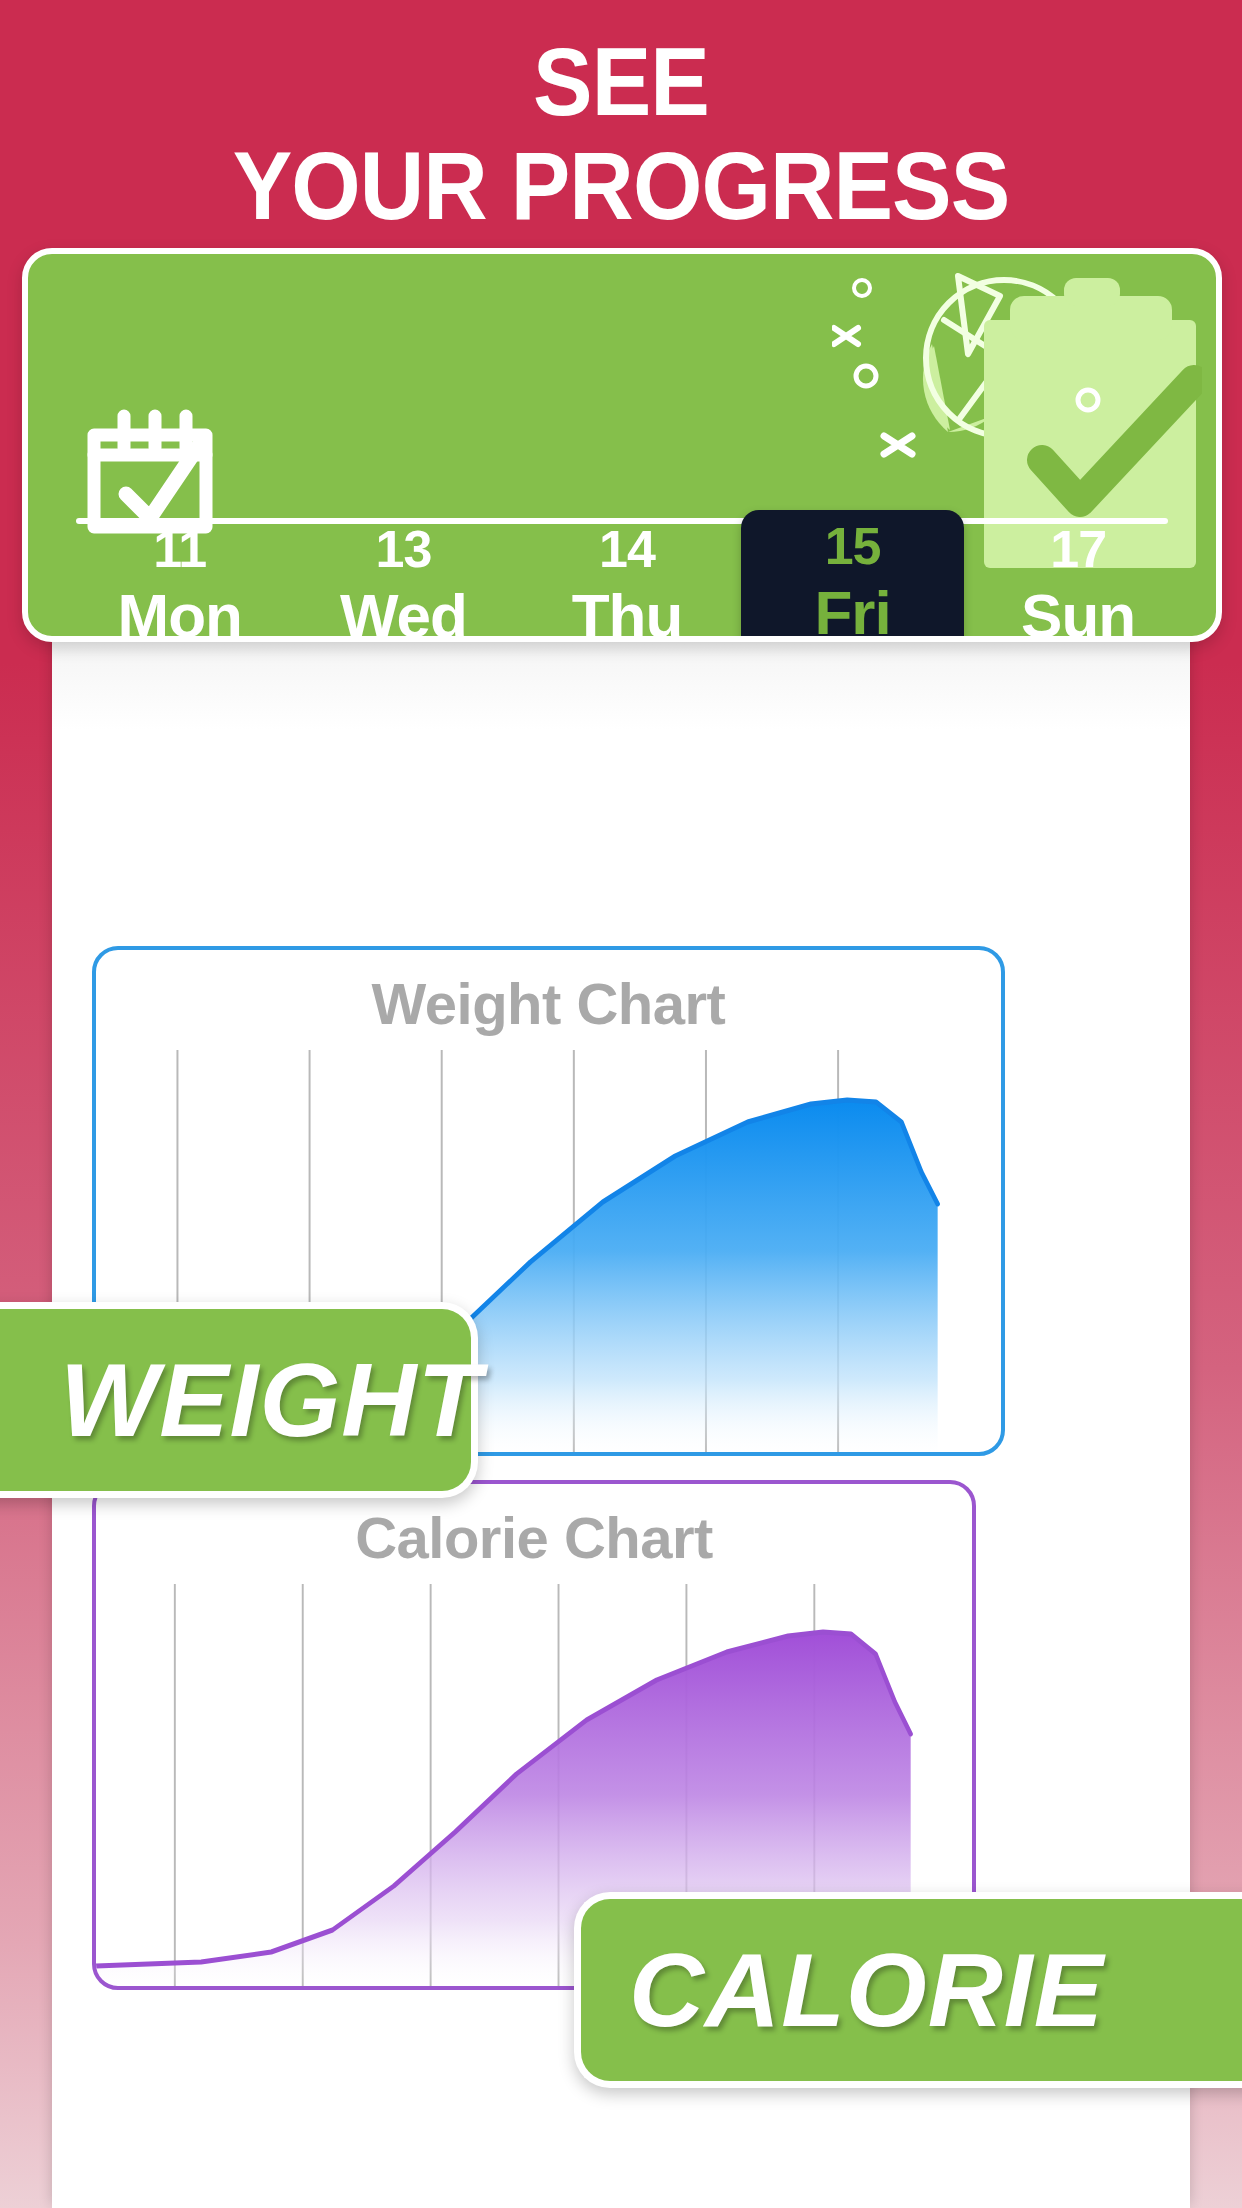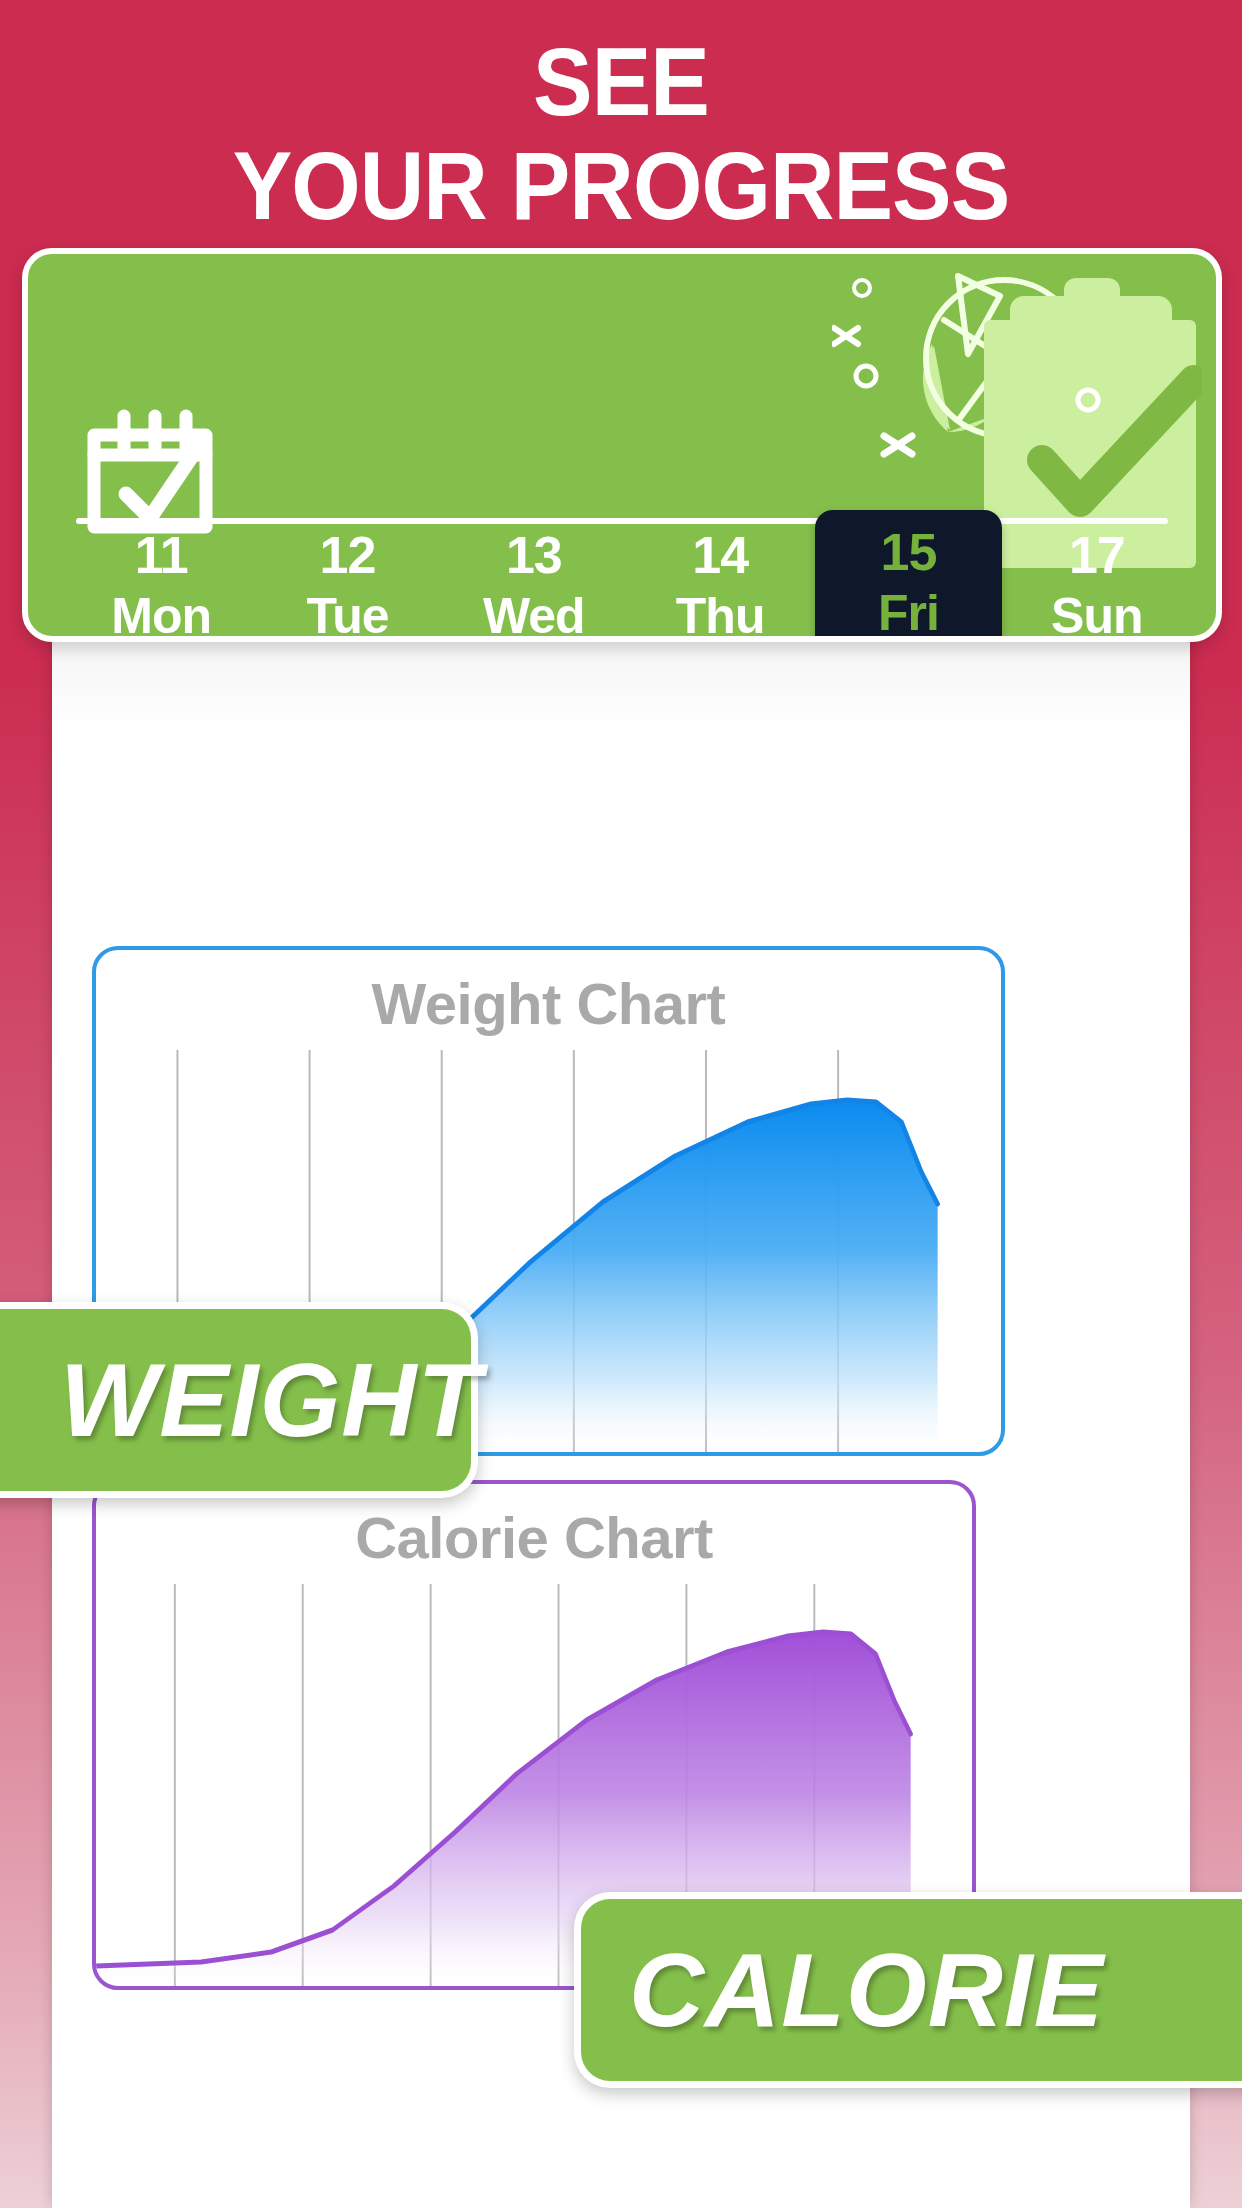--- a/index.html
+++ b/index.html
@@ -67,21 +67,21 @@
   }
   .day{
     flex:1 1 0;
     display:flex; flex-direction:column;
     align-items:center; justify-content:center;
     color:#ffffff;
     line-height:1;
     position:relative;
   }
   .day .dnum{ font-size:52px; font-weight:bold; letter-spacing:-1px; }
-  .day .dname{ font-size:50px; font-weight:bold; margin-top:10px; letter-spacing:-1px;}
+  .day .dname{ font-size:62px; font-weight:bold; margin-top:10px; letter-spacing:-1px;}
   .day.sel{
     background:#0f172a;
     border-radius:18px;
     color:#76b13c;
     box-shadow:0 4px 10px rgba(0,0,0,.22);
     margin:-22px 2px -16px 2px;
     z-index:3;
   }
 
   
@@ -188,24 +188,20 @@
         </g>
       </svg>
     </div>
 
     <div class="cal-divider"></div>
 
     <div class="days">
       <div class="day">
         <span class="dnum">11</span>
         <span class="dname">Mon</span>
-      </div>
-      <div class="day">
-        <span class="dnum">12</span>
-        <span class="dname">Tue</span>
       </div>
       <div class="day">
         <span class="dnum">13</span>
         <span class="dname">Wed</span>
       </div>
       <div class="day">
         <span class="dnum">14</span>
         <span class="dname">Thu</span>
       </div>
       <div class="day sel">

